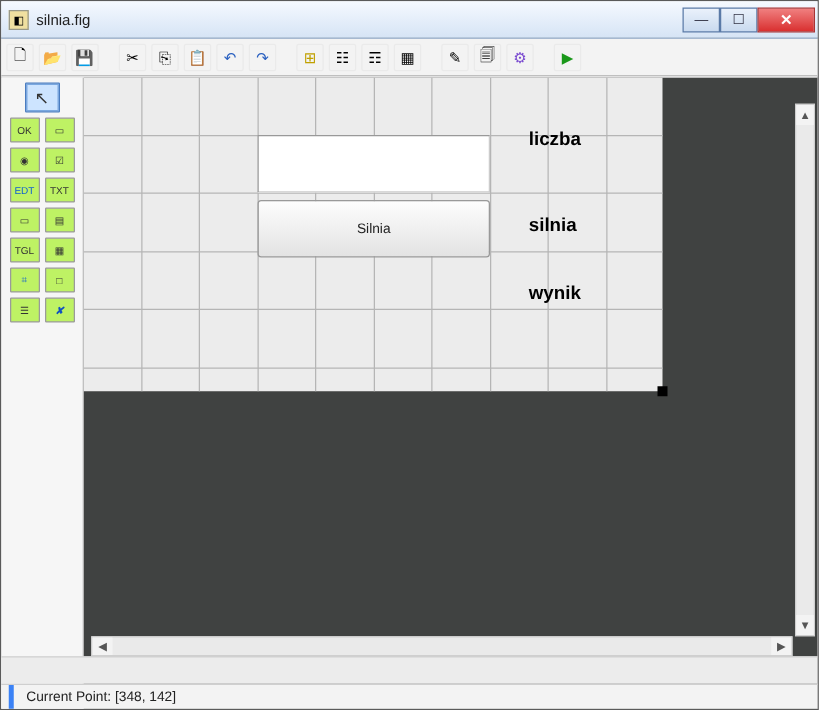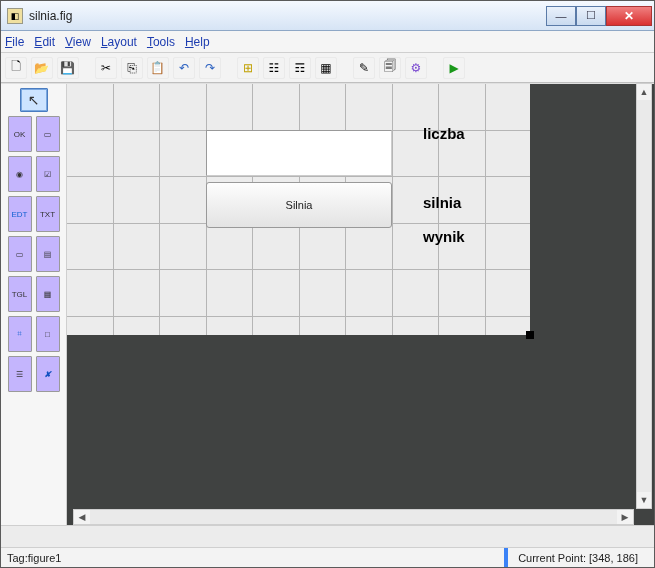--- a/index.html
+++ b/index.html
@@ -13,21 +13,21 @@
   .winbtn.close { width:46px; background:linear-gradient(#f08080,#d93030); color:#fff; border-color:#a33; font-size:12px; font-weight:bold;}
   .menubar { height:22px; background:#f5f5f5; display:flex; align-items:center; padding:0 4px; border-bottom:1px solid #cfcfcf; font-size:12px;}
   .menubar span { margin-right:10px; color:#1d3db0;}
   .menubar span u { text-decoration:underline; }
   .toolbar { height:30px; background:#f3f3f3; border-bottom:1px solid #bfbfbf; display:flex; align-items:center; padding:0 4px; gap:4px;}
   .tbtn { width:22px; height:22px; border:1px solid #eaeaea; background:#f3f3f3; display:flex; align-items:center; justify-content:center; font-size:12px; border-radius:2px;}
   .tsep { width:8px; }
   .mainarea { flex:1; display:flex; border-top:1px solid #e0e0e0; overflow:hidden;}
   .palette { width:66px; background:#f6f6f6; border-right:1px solid #cfcfcf; display:flex; flex-direction:column; align-items:center; padding:4px 2px; gap:4px;}
   .palrow { display:flex; gap:4px;}
-  .palbtn { width:24px; height:36px; border:1px solid #9a9a9a; background:#c4b5fd; display:flex; align-items:center; justify-content:center; font-size:8px; color:#333; border-radius:1px;}
+  .palbtn { width:24px; height:20px; border:1px solid #9a9a9a; background:#bef264; display:flex; align-items:center; justify-content:center; font-size:8px; color:#333; border-radius:1px;}
   .palbtn.sel { background:#cde4ff; border-color:#4a7cc0; box-shadow:inset 0 0 0 1px #7aa8e0;}
   .palbtn.single { width:24px;}
   .canvaswrap { flex:1; background:#404241; position:relative; }
   .canvas { position:absolute; left:0; top:0; width:463px; height:251px; background:#ececec;}
   .gridline { position:absolute; background:#b5b5b5;}
   .field { position:absolute; background:#fff; border:1px solid #999; border-right-color:#ccc; border-bottom-color:#ccc;}
   .pushbtn { position:absolute; background:linear-gradient(#fdfdfd,#e3e3e3); border:1px solid #999; border-radius:3px; display:flex; align-items:center; justify-content:center; font-size:11px; color:#222;}
   .lbl { position:absolute; font-weight:bold; font-size:15px; color:#000;}
   .handle { position:absolute; width:8px; height:8px; background:#000;}
   .scroll-v { position:absolute; right:2px; top:82px; bottom:58px; width:16px; background:#eaeaea; border:1px solid #cfcfcf;}
@@ -50,28 +50,20 @@
   <div class="titlebar">
     <div class="icon">◧</div>
     <div class="title">silnia.fig</div>
     <div class="winbtns">
       <div class="winbtn">—</div>
       <div class="winbtn">☐</div>
       <div class="winbtn close">✕</div>
     </div>
   </div>
 
-  <div class="menubar">
-    <span><u>F</u>ile</span>
-    <span><u>E</u>dit</span>
-    <span><u>V</u>iew</span>
-    <span><u>L</u>ayout</span>
-    <span><u>T</u>ools</span>
-    <span><u>H</u>elp</span>
-  </div>
 
   <div class="toolbar">
     <div class="tbtn">🗋</div>
     <div class="tbtn yellow">📂</div>
     <div class="tbtn blue">💾</div>
     <div class="tsep"></div>
     <div class="tbtn">✂</div>
     <div class="tbtn">⎘</div>
     <div class="tbtn">📋</div>
     <div class="tbtn blue">↶</div>
@@ -142,42 +134,38 @@
         <div class="gridline" style="top:92px;left:0;height:1px;width:463px;"></div>
         <div class="gridline" style="top:139px;left:0;height:1px;width:463px;"></div>
         <div class="gridline" style="top:185px;left:0;height:1px;width:463px;"></div>
         <div class="gridline" style="top:232px;left:0;height:1px;width:463px;"></div>
 
         <div class="field" style="left:139px;top:46px;width:186px;height:46px;"></div>
         <div class="pushbtn" style="left:139px;top:98px;width:186px;height:46px;">Silnia</div>
 
         <div class="lbl" style="left:356px;top:41px;">liczba</div>
         <div class="lbl" style="left:356px;top:110px;">silnia</div>
-        <div class="lbl" style="left:356px;top:144px;">wynik</div>
+        <div class="lbl" style="left:356px;top:164px;">wynik</div>
 
         <div class="handle" style="right:-4px;bottom:-4px;"></div>
       </div>
     </div>
 
   </div>
 
   <div class="scroll-v">
     <div class="arrow" style="top:0;">▲</div>
     <div class="arrow" style="bottom:0;">▼</div>
   </div>
   <div class="scroll-h">
     <div class="arrow" style="left:0;">◀</div>
     <div class="arrow" style="right:0;">▶</div>
   </div>
 
   <div style="position:absolute;left:0;right:0;bottom:20px;height:22px;background:#ececec;border-top:1px solid #cfcfcf;"></div>
 
   <div class="statusbar" style="position:absolute;left:0;right:0;bottom:0;">
-    <div class="sec first">
-      <span>Tag: </span>
-        <span>figure1</span>
-    </div>
     <div class="sec">
-      <span>Current Point: </span>&nbsp;<span>[348, 186]</span>
+      <span>Current Point: </span>&nbsp;<span>[348, 142]</span>
     </div>
   </div>
 
 </div>
 
 </body></html>

